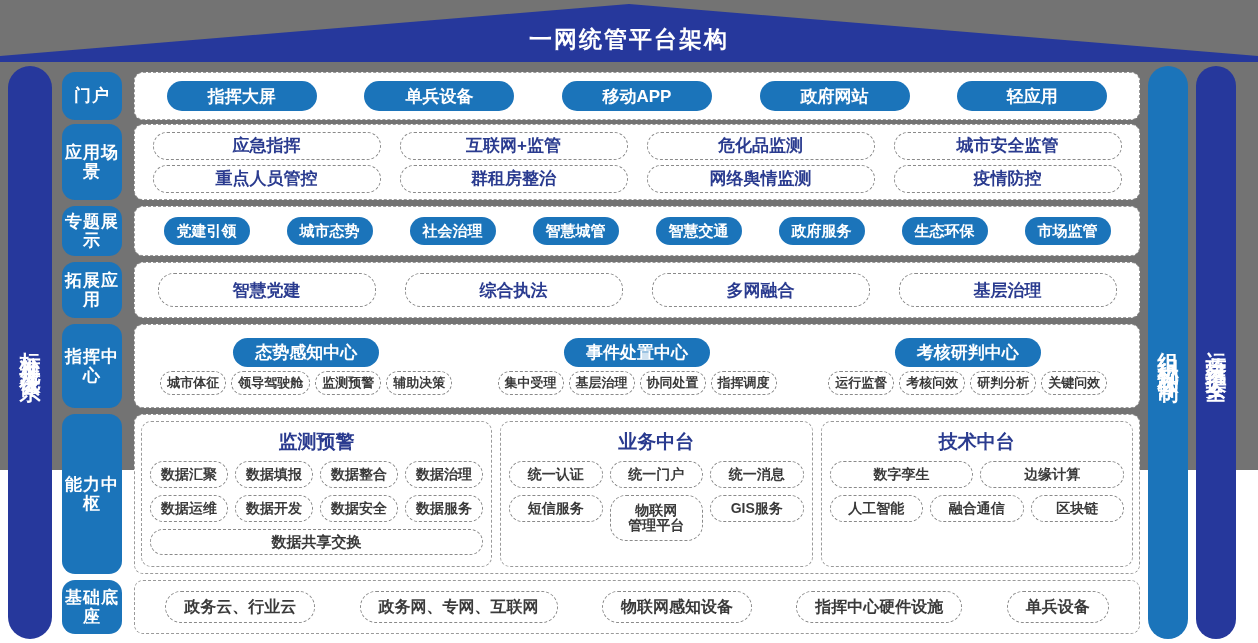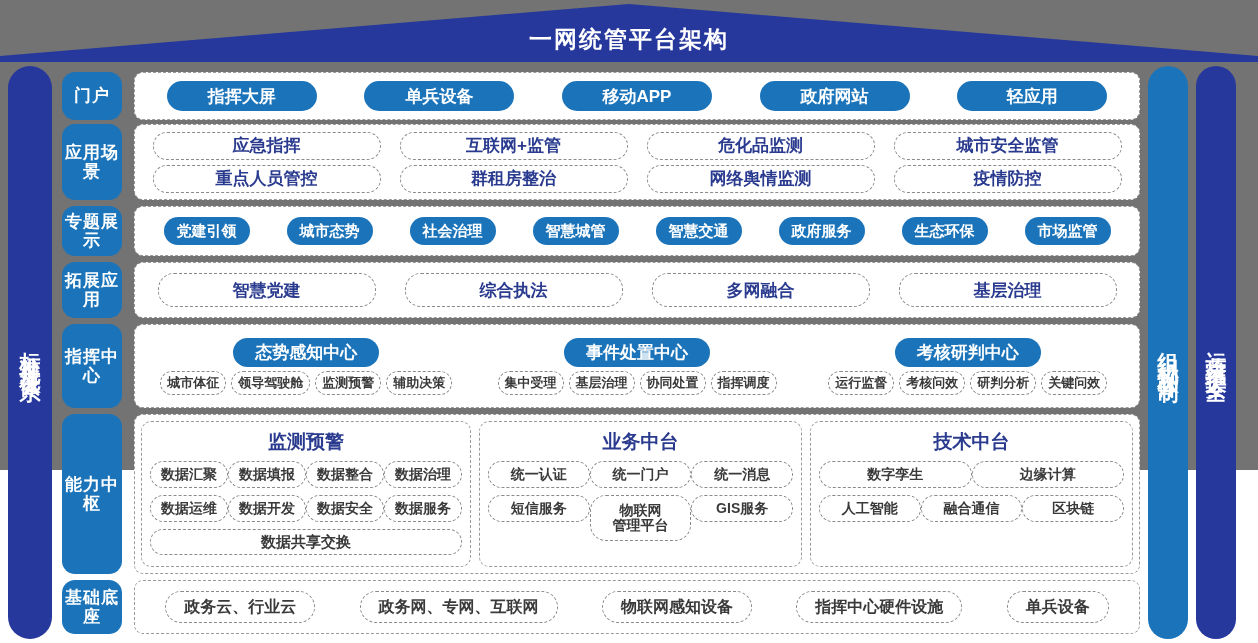--- a/index.html
+++ b/index.html
@@ -143,21 +143,21 @@
   .hub-box {
     flex: 1;
     border: 1.6px dashed #9a9a9a;
     border-radius: 10px;
     padding: 5px 8px 7px;
     display: flex;
     flex-direction: column;
     align-items: center;
   }
   .hub-title { color: #2a3b8f; font-weight: bold; font-size: 19px; margin: 2px 0 6px; }
-  .hub-line { display: flex; width: 100%; justify-content: center; margin-bottom: 7px; }
+  .hub-line { display: flex; width: 100%; justify-content: center; gap: 7px; margin-bottom: 7px; }
   .hub-line .chip { height: 27px; font-size: 14px; padding: 0 10px; flex: 1; color: #3a3a3a; }
   .chip.twoline { flex-direction: column; line-height: 1.08; height: 46px; font-size: 14px; }
   .hub-full { width: 100%; }
   .hub-full .chip { height: 26px; font-size: 15px; width: 100%; color: #3a3a3a; }
 
   
   #row-base { top: 580px; height: 54px; justify-content: space-around; padding: 0 8px; }
   #row-base .chip { height: 32px; font-size: 16px; padding: 0 18px; color: #3a3a3a; }
 </style>
 </head>

